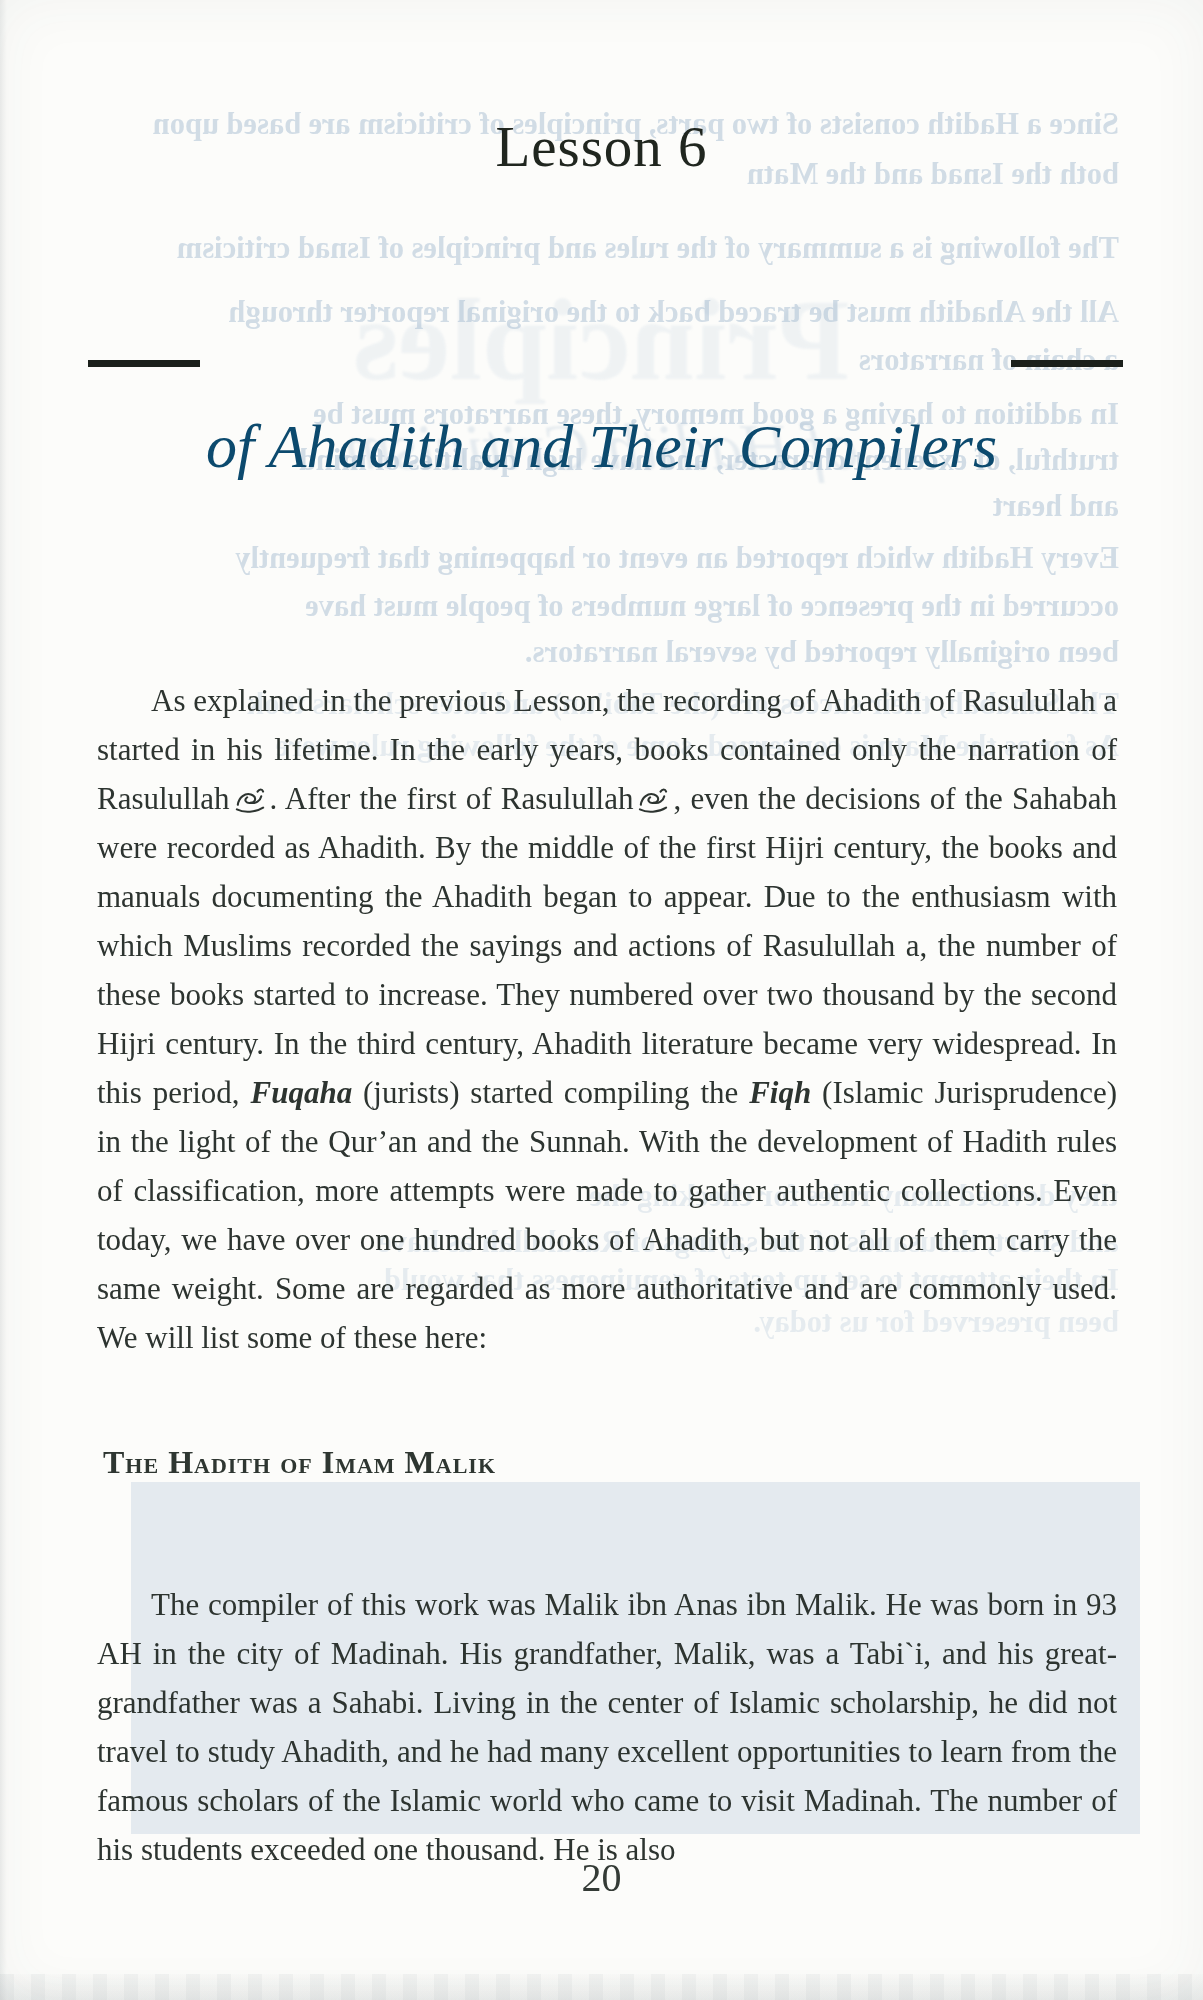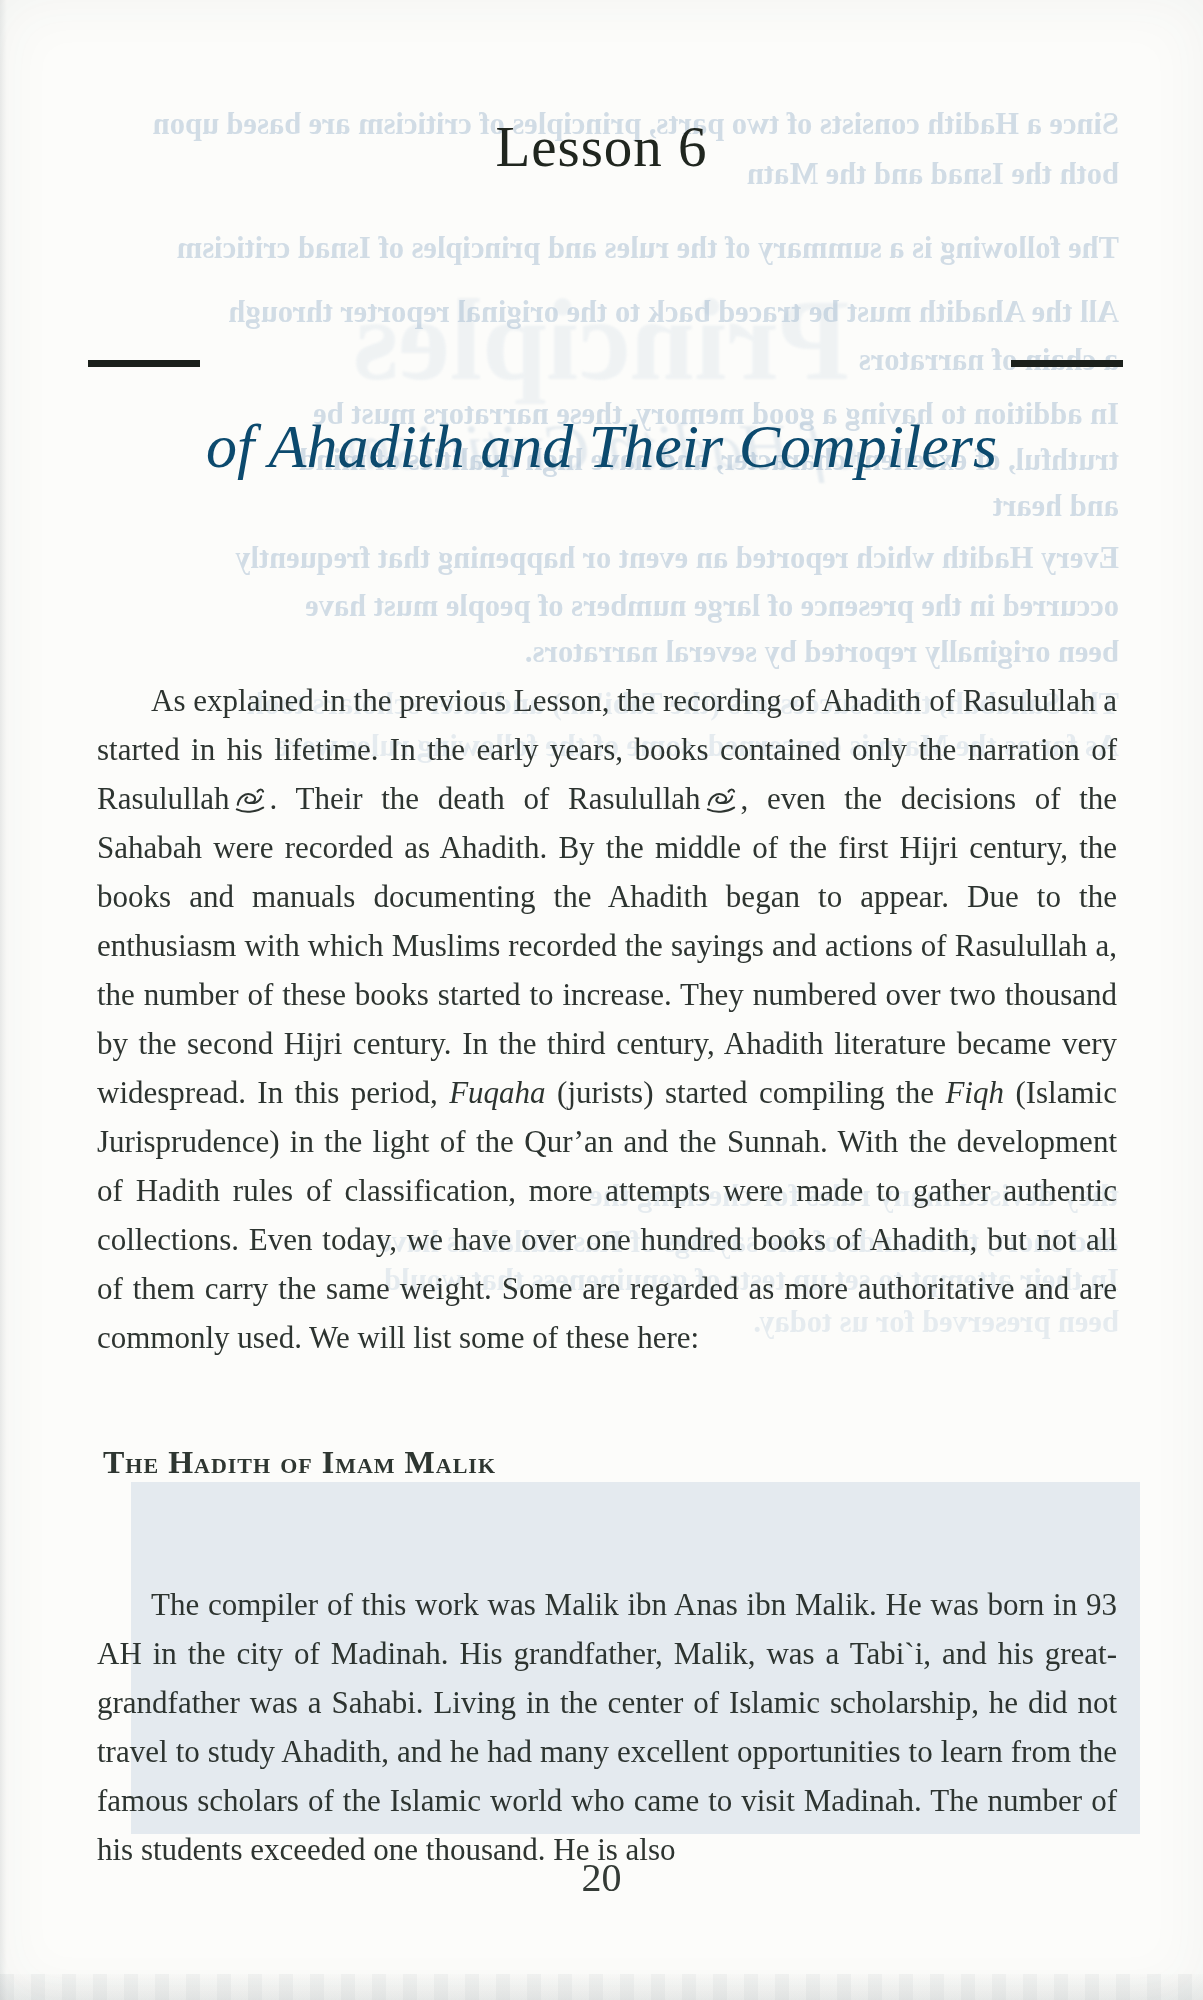--- a/index.html
+++ b/index.html
@@ -66,21 +66,21 @@
     color:#0c4a6e;
   }
 
   .body-para{
     position:absolute;left:97px;right:86px;margin:0;
     font-size:31px;line-height:49px;
     text-align:justify;text-indent:54px;
     color:#2d3430;
   }
   .para-intro{top:676px;}
-  .bold-italic{font-weight:normal;font-style:italic;}
+  .bold-italic{font-weight:bold;font-style:italic;}
 
   .honorific{
     display:inline-block;width:36px;height:30px;
     vertical-align:-7px;margin:0 2px;
   }
   .honorific svg{display:block;width:36px;height:30px;}
 
   .section-heading{
     position:absolute;top:1444px;left:103px;margin:0;
     font-size:32px;font-weight:bold;font-variant:small-caps;
@@ -134,21 +134,21 @@
 
   <div class="chapter-subtitle">of Ahadith and Their Compilers</div>
 
   <p class="body-para para-intro"><span>As explained in the previous Lesson, the recording of Ahadith of Rasulullah a started in his lifetime. In the early years, books contained only the narration of Rasulullah</span><span class="honorific" aria-label="ﷺ">
   <svg viewBox="0 0 36 32" xmlns="http://www.w3.org/2000/svg" fill="none" stroke="#2d3430" stroke-width="2.2" stroke-linecap="round">
     <path d="M5 20 C6 12 13 7 19 9 C25 11 25 17 19 18 C14 19 11 15 15 12"></path>
     <path d="M19 18 C24 19 29 16 30 11"></path>
     <path d="M4 25 C12 29 24 28 32 23"></path>
     <path d="M26 6 C28 3 31 3 32 6"></path>
   </svg>
-</span><span>. Their the death of Rasulullah</span><span class="honorific" aria-label="ﷺ">
+</span><span>. After the first of Rasulullah</span><span class="honorific" aria-label="ﷺ">
   <svg viewBox="0 0 36 32" xmlns="http://www.w3.org/2000/svg" fill="none" stroke="#2d3430" stroke-width="2.2" stroke-linecap="round">
     <path d="M5 20 C6 12 13 7 19 9 C25 11 25 17 19 18 C14 19 11 15 15 12"></path>
     <path d="M19 18 C24 19 29 16 30 11"></path>
     <path d="M4 25 C12 29 24 28 32 23"></path>
     <path d="M26 6 C28 3 31 3 32 6"></path>
   </svg>
 </span><span>, even the decisions of the Sahabah were recorded as Ahadith. By the middle of the first Hijri century, the books and manuals documenting the Ahadith began to appear.  Due to the enthusiasm with which Muslims recorded the sayings and actions of Rasulullah a, the number of these books started to increase. They numbered over two thousand by the second Hijri century. In the third century, Ahadith literature became very widespread. In this period, </span><span class="bold-italic">Fuqaha</span><span> (jurists) started compiling the </span><span class="bold-italic">Fiqh</span><span> (Islamic Jurisprudence) in the light of the Qur’an and the Sunnah. With the development of Hadith rules of classification, more attempts were made to gather authentic collections. Even today, we have over one hundred books of Ahadith, but not all of them carry the same weight. Some are regarded as more authoritative and are commonly used. We will list some of these here:</span></p>
 
   <h2 class="section-heading">The Hadith of Imam Malik</h2>
 

